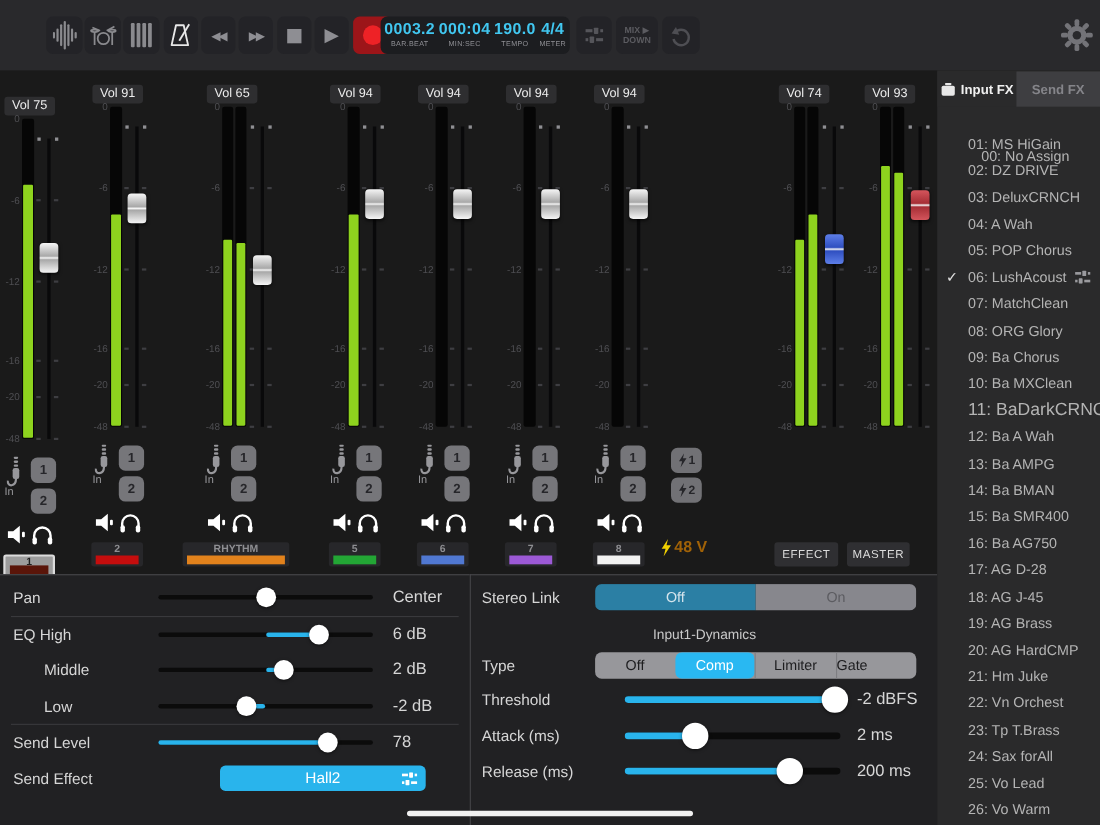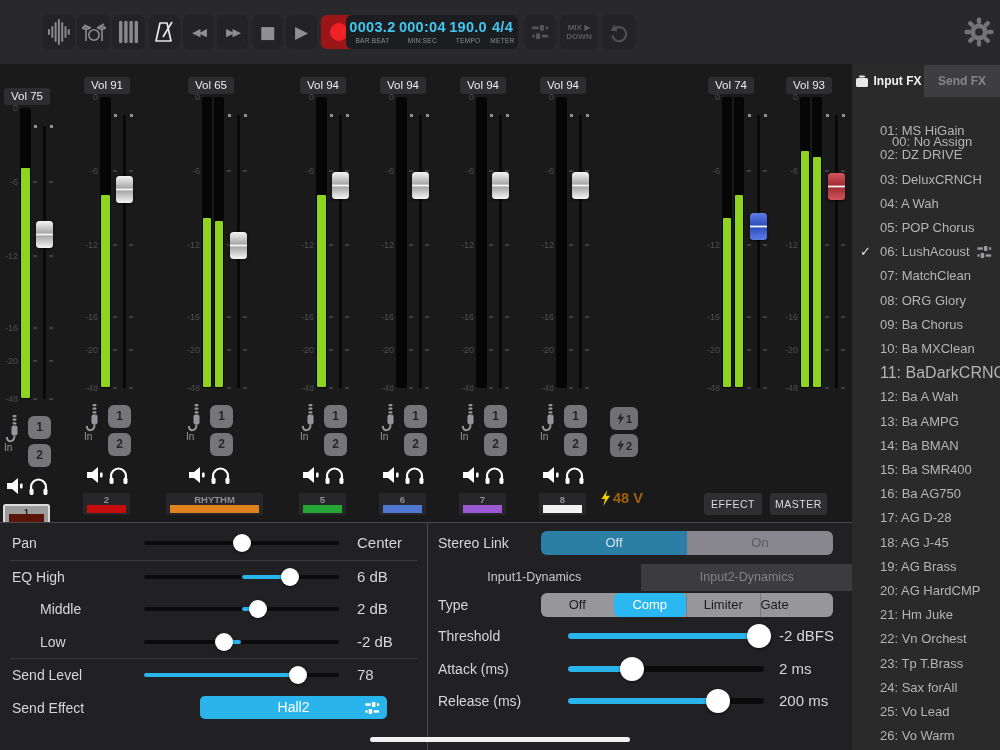--- a/index.html
+++ b/index.html
@@ -714,21 +714,20 @@
 </div>
 
 <div id="panel-right" class="panel">
   <div class="abs" style="left:10px;top:8px;line-height:24px;font-size:14px;color:#d6d6d6">Stereo Link</div>
   <div id="stereo-link-seg" style="position: absolute; left: 113px; top: 8px; width: 292px; height: 24px; border-radius: 6px; overflow: hidden; display: flex;">
       <div style="flex: 1 1 0%; text-align: center; line-height: 24px; font-size: 13px; background: rgb(43, 127, 164); color: rgb(213, 228, 236);">Off</div>
       <div style="flex: 1 1 0%; text-align: center; line-height: 24px; font-size: 13px; background: rgb(135, 135, 141); color: rgb(92, 92, 97);">On</div>
     </div>
   <div id="dyn-tabs" style="position: absolute; left: 0px; top: 41px; width: 425px; height: 27px; display: flex;">
       <div style="flex: 1 1 0%; text-align: center; line-height: 27px; font-size: 12.5px; background: transparent; color: rgb(201, 201, 201);">Input1-Dynamics</div>
-      <div style="flex: 1 1 0%; text-align: center; line-height: 27px; font-size: 12.5px; background: rgb(60, 60, 63); color: rgb(130, 130, 136);">Input2-Dynamics</div>
     </div>
   <div class="abs" style="left:10px;top:70px;line-height:24px;font-size:14px;color:#d6d6d6">Type</div>
   <div id="type-seg" style="position: absolute; left: 113px; top: 70px; width: 292px; height: 24px; border-radius: 6px; overflow: hidden; display: flex; background: rgb(151, 151, 155);">
       <div style="flex: 1 1 0%; text-align: center; line-height: 24px; font-size: 13px; background: transparent; color: rgb(29, 29, 31); border-radius: 0px; border-left: none; box-sizing: border-box;">Off</div>
       <div style="flex: 1 1 0%; text-align: center; line-height: 24px; font-size: 13px; background: rgb(41, 184, 242); color: rgb(255, 255, 255); border-radius: 6px; border-left: none; box-sizing: border-box;">Comp</div>
       <div style="flex: 1 1 0%; text-align: center; line-height: 24px; font-size: 13px; background: transparent; color: rgb(29, 29, 31); border-radius: 0px; border-left: 1px solid rgb(126, 126, 130); box-sizing: border-box;">Limiter</div>
       <div style="flex: 1 1 0%; text-align: left; line-height: 24px; font-size: 13px; background: transparent; color: rgb(29, 29, 31); border-radius: 0px; border-left: 1px solid rgb(126, 126, 130); box-sizing: border-box;">Gate</div>
     </div>
   <div id="right-sliders">
       <div style="position: absolute; left: 10px; top: 103px; font-size: 14px; line-height: 20px; color: rgb(214, 214, 214);">Threshold</div>

